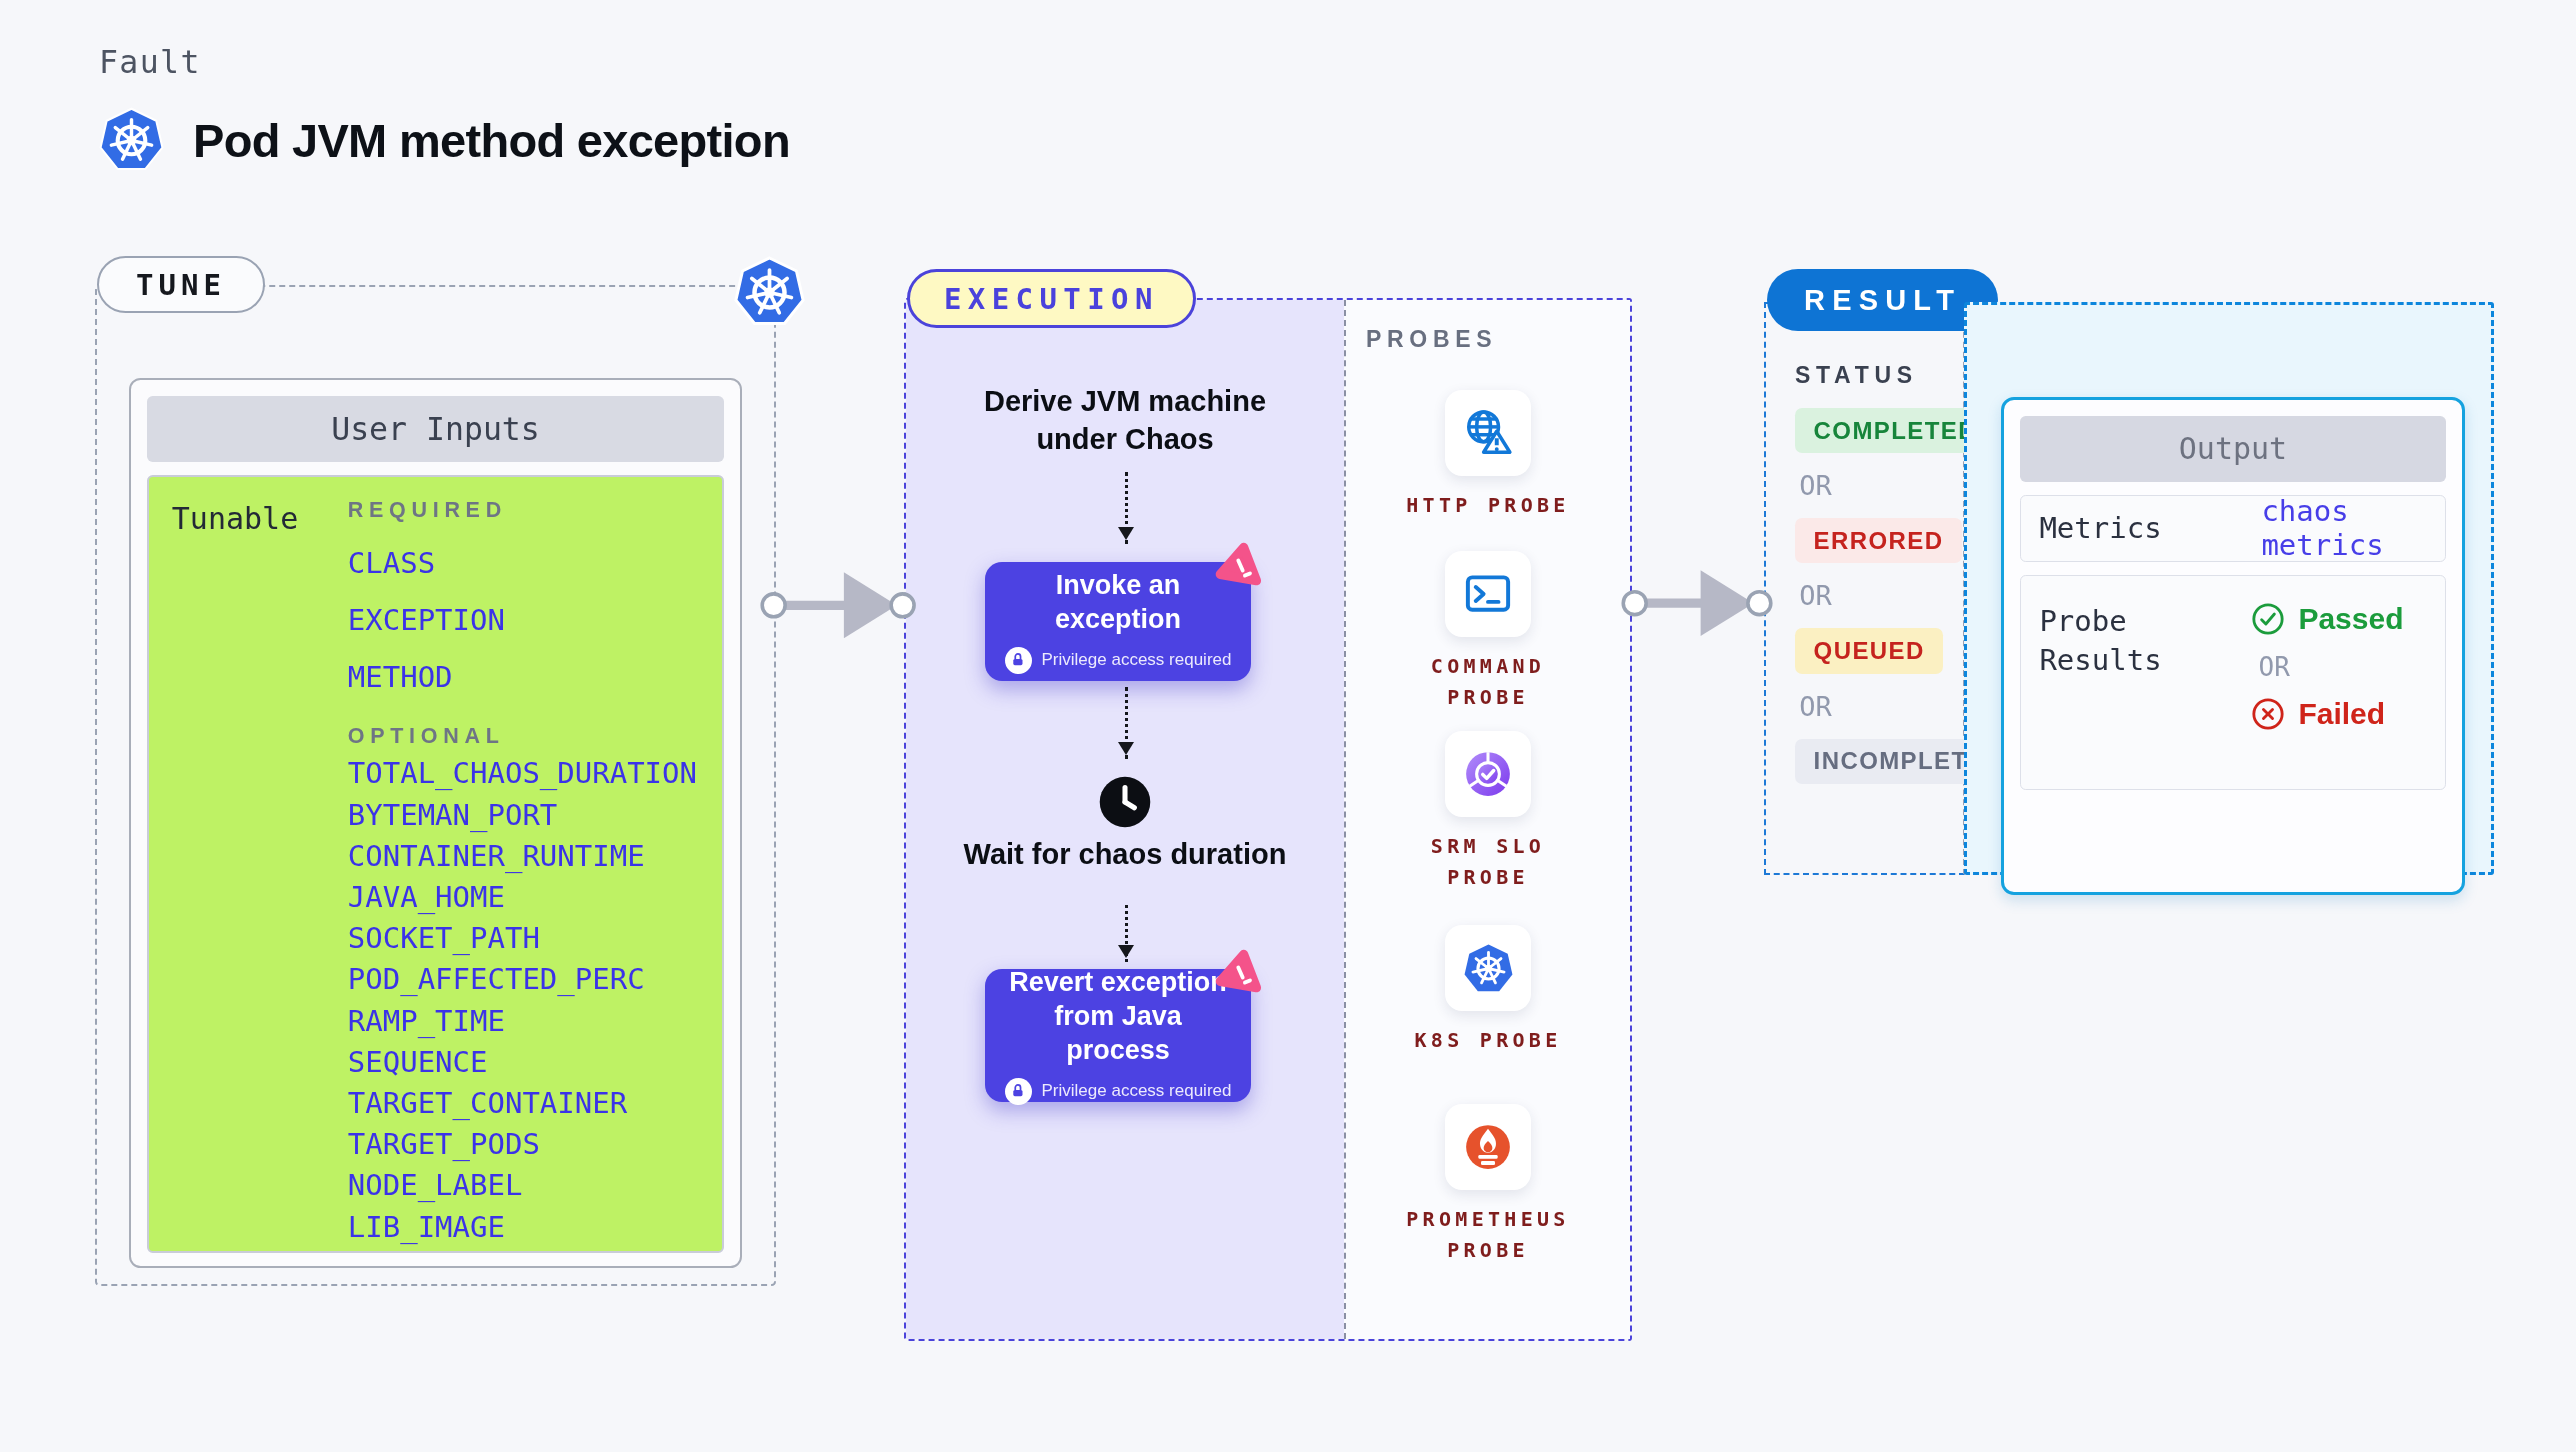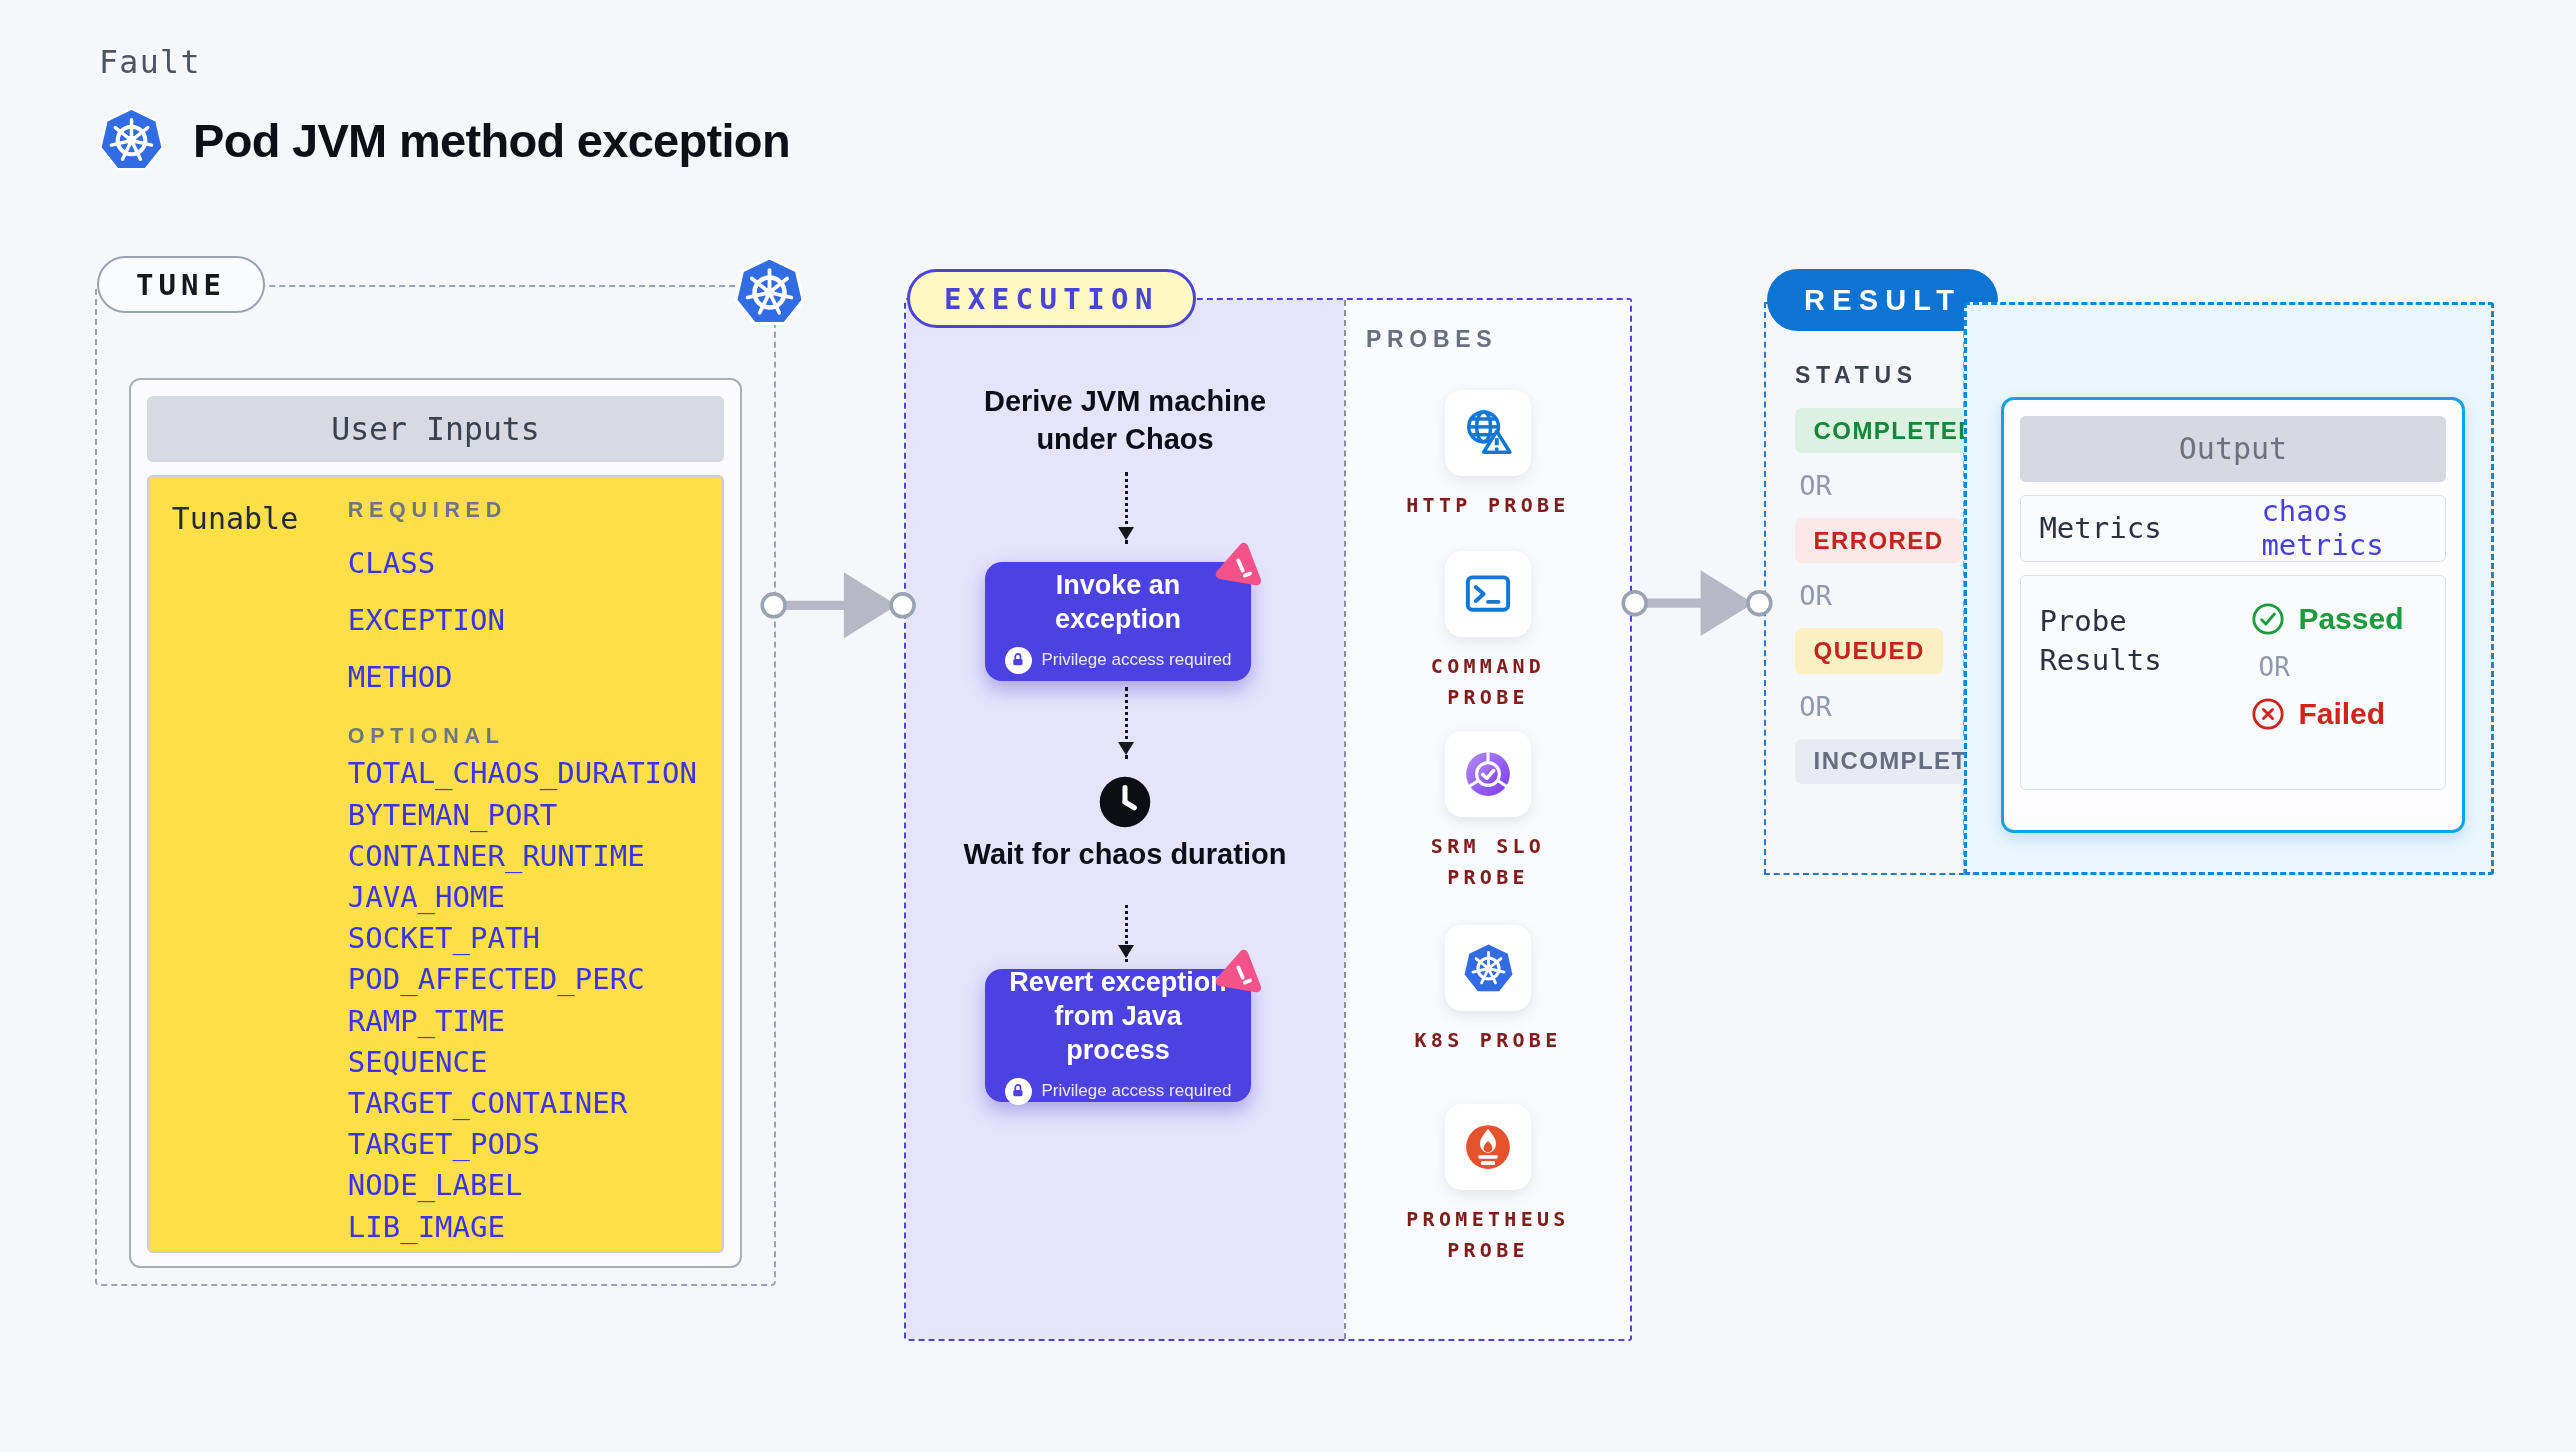--- a/index.html
+++ b/index.html
@@ -15,21 +15,21 @@
 
   
   .tune-box { left:95px; top:285px; width:681px; height:1001px; border:2.1px dashed #9aa3b3; border-radius:4.3px; }
   .pill { display:flex; align-items:center; justify-content:center; border-radius:33px; font-family:"DejaVu Sans Mono",monospace; font-weight:bold; }
   .tune-badge { left:97px; top:256px; height:57px; padding:0 37px; background:#fafbfd; border:2.9px solid #9aa3b3; font-size:29px; letter-spacing:5px; color:#15181e; }
   .tune-k8s { left:732px; top:255px; width:75px; height:75px; }
 
   .user-inputs { left:129px; top:378px; width:613px; height:890px; background:#fbfbfd; border:2.1px solid #a9aeb9; border-radius:11.5px; padding:15.8px; }
   .ui-header { height:66px; background:#d8dae3; border-radius:5.7px; display:flex; align-items:center; justify-content:center;
                font-family:"DejaVu Sans Mono",monospace; font-size:31.5px; color:#3a4150; }
-  .ui-body { margin-top:13px; border:2.1px solid #c9ccd8; border-radius:5.7px; height:778px; position:relative; background:#fde047; }
+  .ui-body { margin-top:13px; border:2.1px solid #c9ccd8; border-radius:5.7px; height:778px; position:relative; background:#bef264; }
   .tunable-label { position:absolute; left:23px; top:24px; font-family:"DejaVu Sans Mono",monospace; font-size:30px; color:#232936; }
   .ui-col { position:absolute; left:199px; top:21.5px; display:flex; flex-direction:column; align-items:flex-start; }
   .sec-label { font-weight:bold; font-size:21.5px; letter-spacing:5.7px; color:#6e7585; }
   .sec-label.optional { margin-top:30px; }
   .input-item { font-family:"DejaVu Sans Mono",monospace; font-size:29px; color:#3b33e8; }
   .req .input-item { margin-top:23px; }
   .opt .input-item { margin-top:7.2px; }
   .opt { display:flex; flex-direction:column; align-items:flex-start; }
   .req { display:flex; flex-direction:column; align-items:flex-start; }
 
@@ -78,21 +78,21 @@
   .status-label { left:1795px; top:362px; font-weight:bold; font-size:23px; letter-spacing:5.7px; color:#3a4150; }
   .status-col { left:1795px; top:408px; display:flex; flex-direction:column; align-items:flex-start; }
   .badge { font-weight:bold; font-size:24px; letter-spacing:1.4px; padding:8.6px 18.6px; border-radius:7.2px; white-space:nowrap; }
   .badge.success { color:#17853b; background:#daf2df; }
   .badge.error   { color:#c5231e; background:#fbe9e8; }
   .badge.queued  { color:#c5231e; background:#fbf0c2; }
   .badge.neutral { color:#666d80; background:#e9ebf2; }
   .or { font-family:"DejaVu Sans Mono",monospace; font-size:27px; color:#9199ad; margin:17px 0 17px 4.3px; }
 
   .result-right { left:1964px; top:302px; width:530px; height:573px; background:#e9f6fd; border:3.6px dashed #0d86dc; border-radius:2.9px; }
-  .output-card { position:absolute; left:34px; top:92px; width:464px; height:436px; background:#fdfdff;
+  .output-card { position:absolute; left:34px; top:92px; width:464px; height:498px; background:#fdfdff;
                  border:3.6px solid #15a2df; border-radius:13px; box-shadow:0 5.7px 14.3px rgba(20,120,190,.18); padding:15.8px; }
   .output-header { height:66px; background:#d6d8e2; border-radius:5.7px; display:flex; align-items:center; justify-content:center;
                    font-family:"DejaVu Sans Mono",monospace; font-size:30px; color:#6d7280; }
   .orow { margin-top:13px; border:1.4px solid #dde0e9; background:#fafbfd; border-radius:5.7px; display:flex; padding:0 18.6px; }
   .orow.metrics { height:67px; align-items:center; }
   .olabel { font-family:"DejaVu Sans Mono",monospace; font-size:29px; color:#2b3140; width:179px; line-height:1.35; flex:none; }
   .ovalue { font-family:"DejaVu Sans Mono",monospace; font-size:29px; color:#473ee8; margin-left:43px; }
   .orow.results { height:215px; align-items:flex-start; padding-top:26px; }
   .res-col { display:flex; flex-direction:column; align-items:flex-start; margin-left:33px; }
   .res-line { display:flex; align-items:center; gap:13px; }

